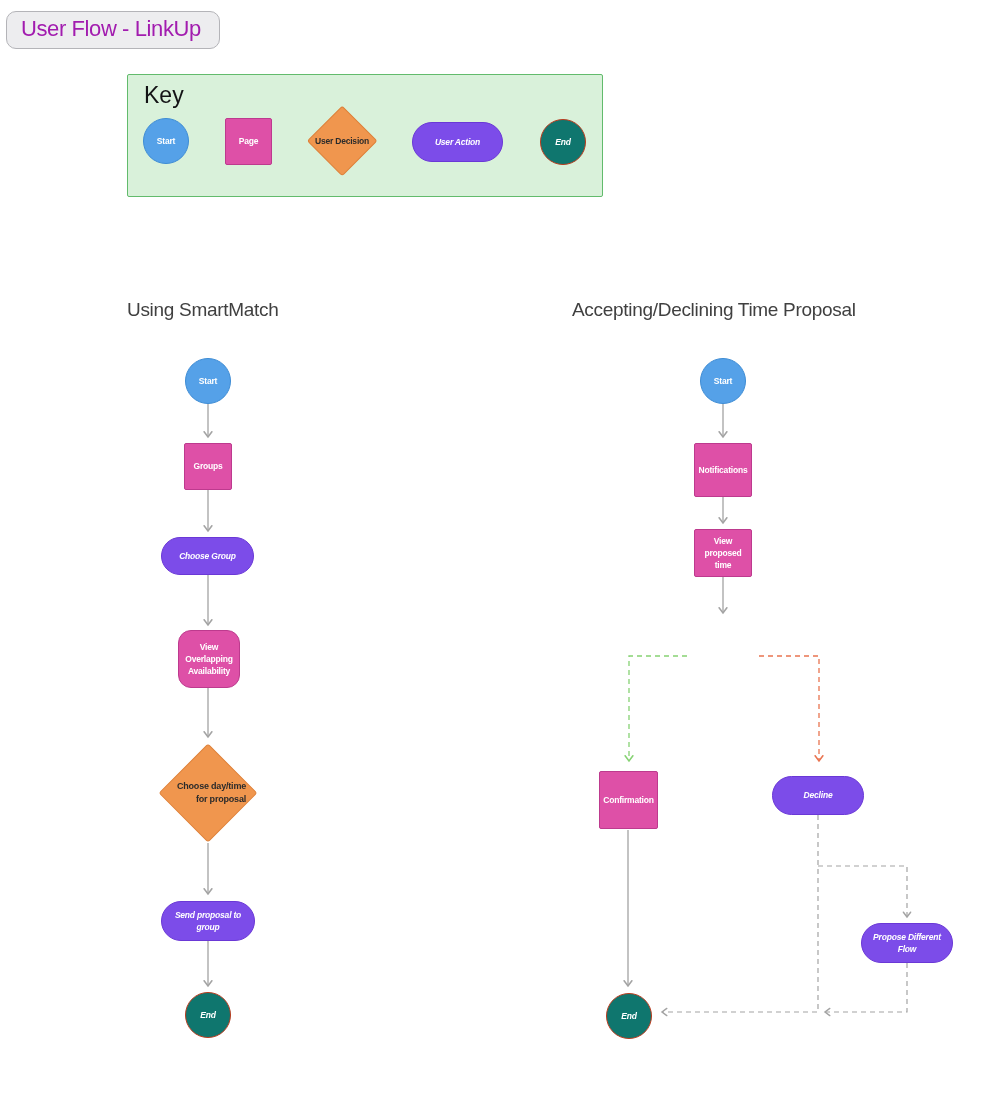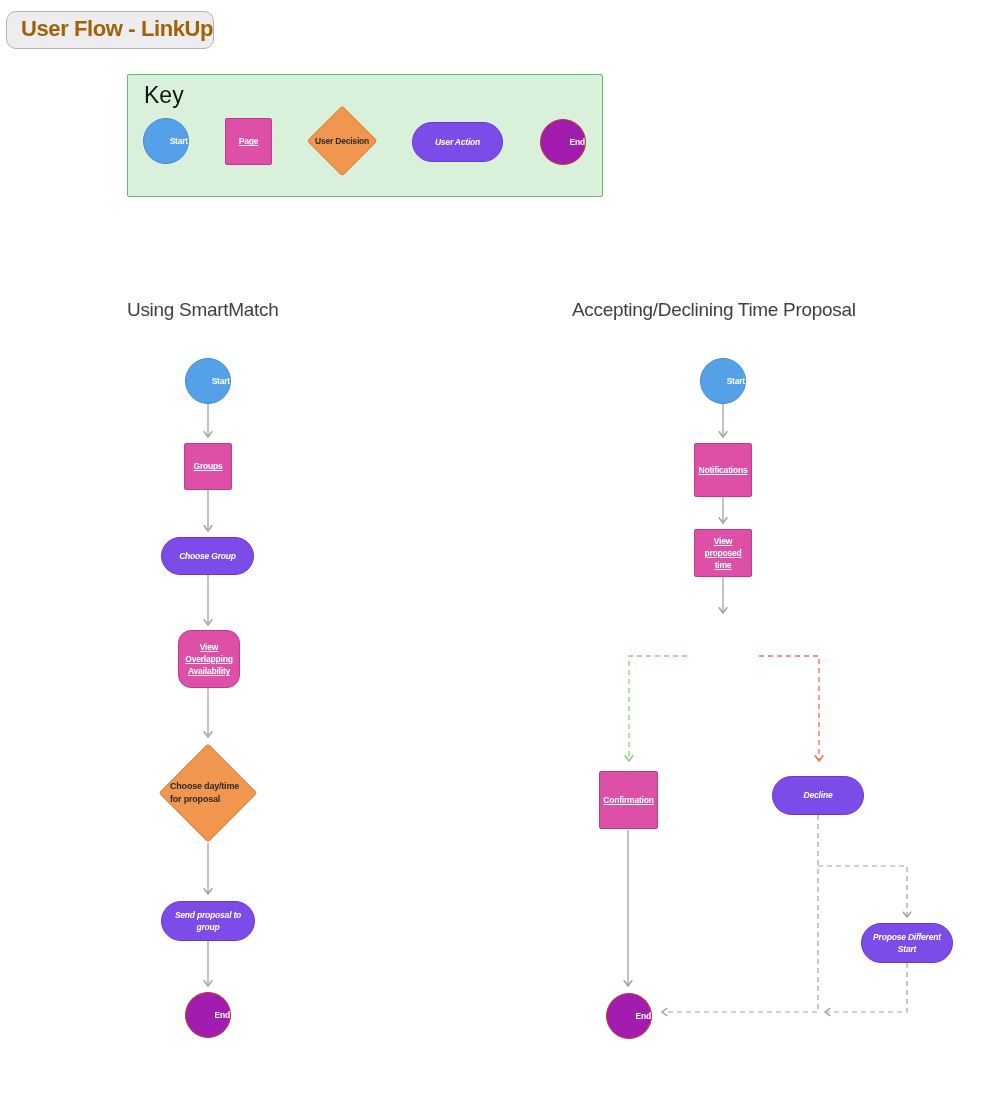--- a/index.html
+++ b/index.html
@@ -6,58 +6,58 @@
   .canvas{
     position:relative;
     width:982px;height:1108px;
     background:#ffffff;
     font-family:"Liberation Sans", sans-serif;
     overflow:hidden;
   }
   .title-badge{
     position:absolute;left:6px;top:11px;
     background:#ededef;border:1.5px solid #b4b4b8;border-radius:10px;
-    padding:4px 0 6px 14px;
-    font-size:22px;font-weight:700;color:#a16207;letter-spacing:-0.4px;
+    padding:4px 18px 6px 14px;
+    font-size:22px;font-weight:400;color:#a21caf;letter-spacing:-0.4px;
   }
   .key-panel{
     position:absolute;left:127px;top:74px;width:476px;height:123px;
     background:#d9f1da;border:1.5px solid #62bb6c;border-radius:2px;
     box-sizing:border-box;
   }
   .key-heading{
     position:absolute;left:144px;top:82px;
     font-size:23px;font-weight:400;color:#131315;
   }
   .flow-heading{
     position:absolute;
     font-size:19px;font-weight:500;color:#404040;letter-spacing:-0.3px;
   }
   .node{
     position:absolute;display:flex;align-items:center;justify-content:center;
     box-sizing:border-box;text-align:center;
     font-size:8.5px;font-weight:700;line-height:1.45;letter-spacing:-0.2px;
     color:#ffffff;
   }
-  .circle{border-radius:50%;justify-content:flex-end;}
+  .circle{border-radius:50%;}
   .blue{background:#55a1e8;border:1.5px solid #3e8cd4;}
   .pink{background:#de50a7;border:1.5px solid #bd3a8e;}
   .purple{background:#7c4ce9;border:1.5px solid #6a38d6;font-style:italic;}
-  .red{background:#a21caf;border:1.5px solid #ba3a1d;}
-  .square{border-radius:2px;padding:2px;text-decoration:underline;}
+  .red{background:#0f766e;border:1.5px solid #ba3a1d;font-style:italic;}
+  .square{border-radius:2px;padding:2px;}
   .pill{border-radius:20px;padding:2px 8px;}
   .diamond{background:none !important;border:none !important;}
   .dshape{
     position:absolute;inset:15%;
     background:#f0964e;border:1.5px solid #de8139;border-radius:3px;
     transform:rotate(45deg);
   }
   .dlabel{
     position:absolute;inset:12%;display:flex;align-items:center;justify-content:center;
-    text-align:left;color:#2b2b2b;
+    text-align:right;color:#2b2b2b;
   }
   .connector-layer{position:absolute;left:0;top:0;pointer-events:none;}
   .node-label{display:inline-block;}
 </style>
 </head>
 <body>
 
 <div class="canvas">
 
   <svg class="connector-layer" width="982" height="1108" viewBox="0 0 982 1108">
@@ -157,19 +157,19 @@
   <div class="node square pink" style="left:694px;top:529px;width:58px;height:48px;">
     <span class="node-label">View proposed time</span>
   </div>
   <div class="node square pink" style="left:599px;top:771px;width:59px;height:58px;">
     <span class="node-label">Confirmation</span>
   </div>
   <div class="node pill purple" style="left:772px;top:776px;width:92px;height:39px;">
     <span class="node-label">Decline</span>
   </div>
   <div class="node pill purple" style="left:861px;top:923px;width:92px;height:40px;">
-    <span class="node-label">Propose Different Start</span>
+    <span class="node-label">Propose Different Flow</span>
   </div>
   <div class="node circle red" style="left:606px;top:993px;width:46px;height:46px;">
     <span class="node-label">End</span>
   </div>
 
 </div>
 
 </body></html>

